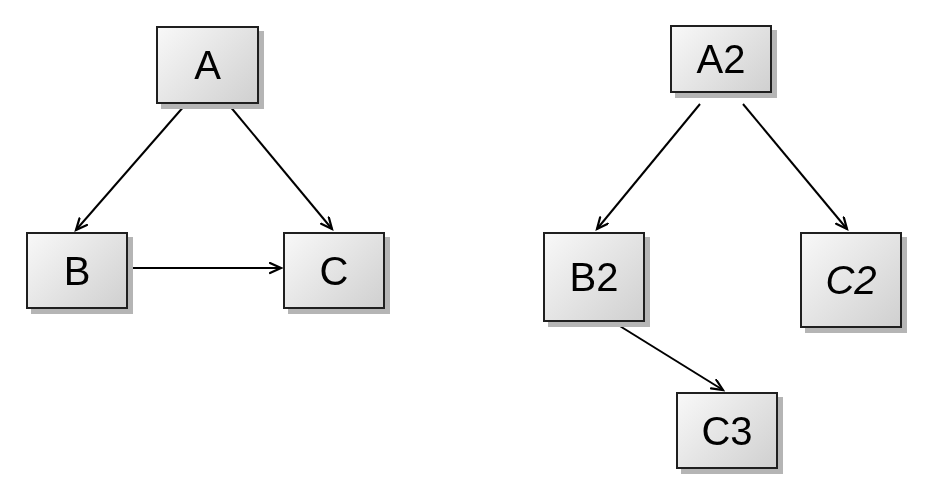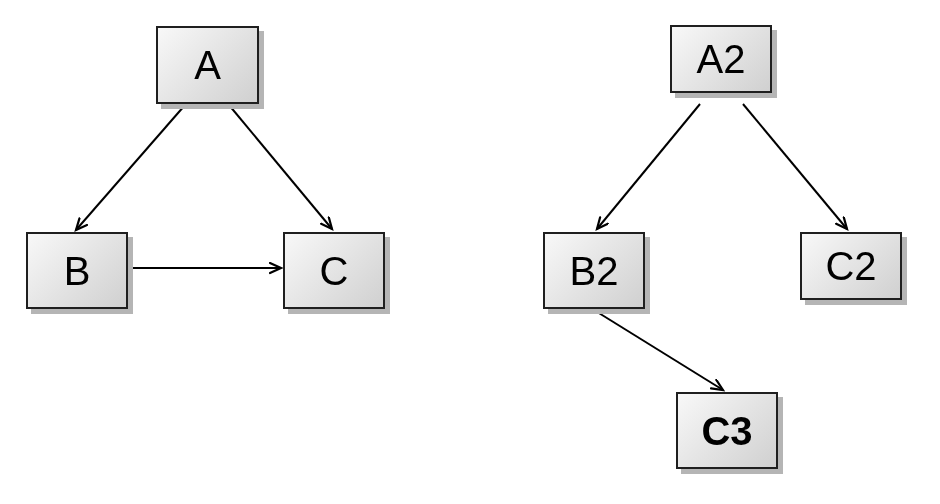--- a/index.html
+++ b/index.html
@@ -64,23 +64,23 @@
       </div>
       <div class="node" style="left: 26px; top: 232px; width: 102px; height: 77px;">
         <span>B</span>
       </div>
       <div class="node" style="left: 283px; top: 232px; width: 102px; height: 77px;">
         <span>C</span>
       </div>
       <div class="node" style="left: 670px; top: 25px; width: 102px; height: 68px;">
         <span>A2</span>
       </div>
-      <div class="node" style="left: 543px; top: 232px; width: 102px; height: 77px;">
+      <div class="node" style="left: 543px; top: 232px; width: 102px; height: 90px;">
         <span>B2</span>
       </div>
-      <div class="node" style="left: 800px; top: 232px; width: 102px; height: 68px;">
+      <div class="node" style="left: 800px; top: 232px; width: 102px; height: 96px; font-style: italic;">
         <span>C2</span>
       </div>
-      <div class="node" style="left: 676px; top: 392px; width: 102px; height: 77px; font-weight: bold;">
+      <div class="node" style="left: 676px; top: 392px; width: 102px; height: 77px;">
         <span>C3</span>
       </div>
     </div>
 </div>
 
 </body></html>

